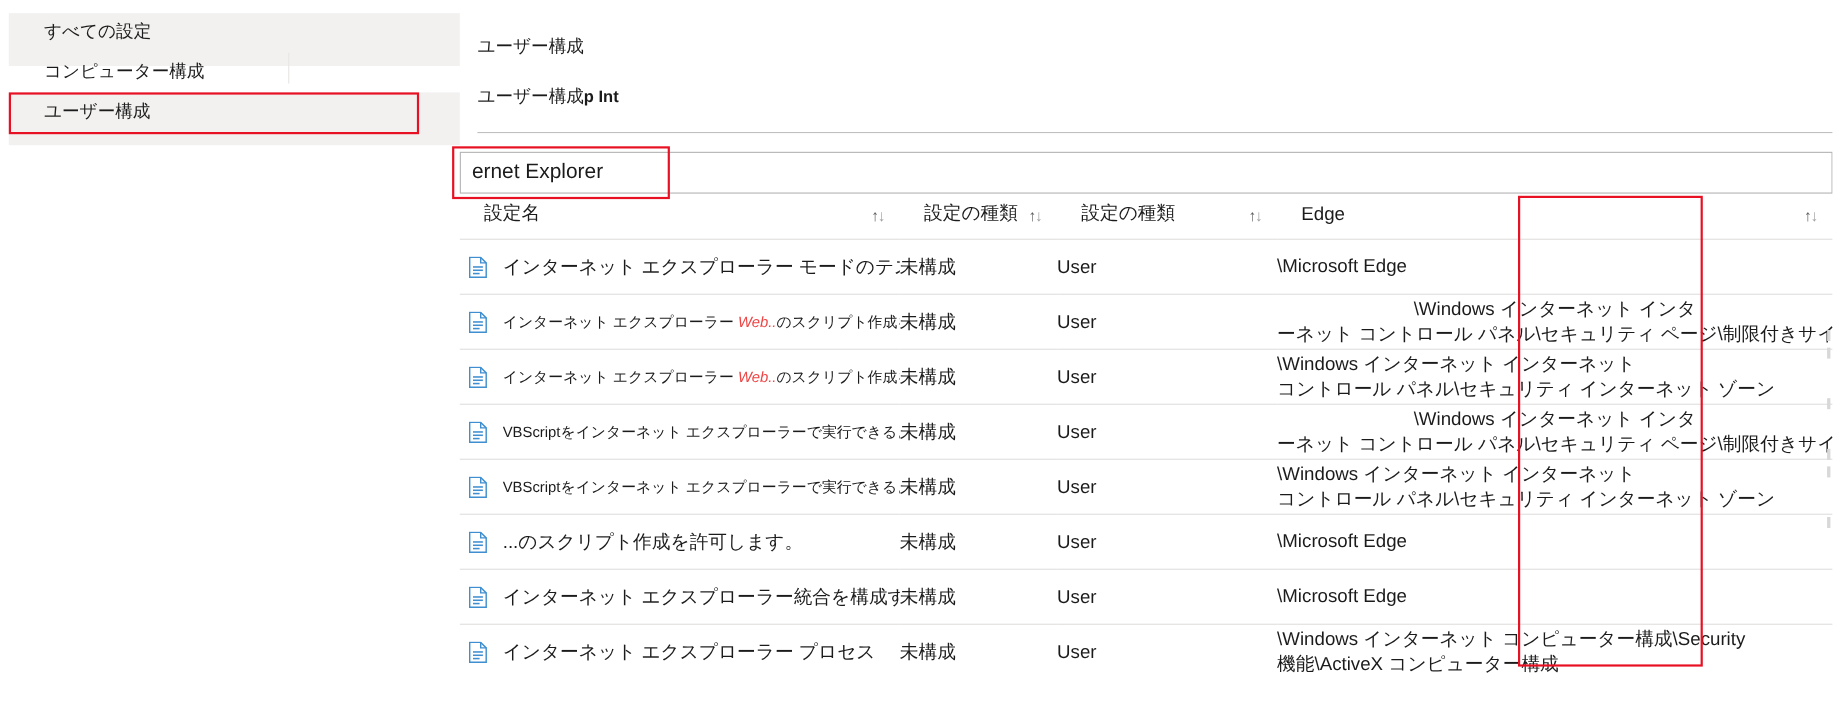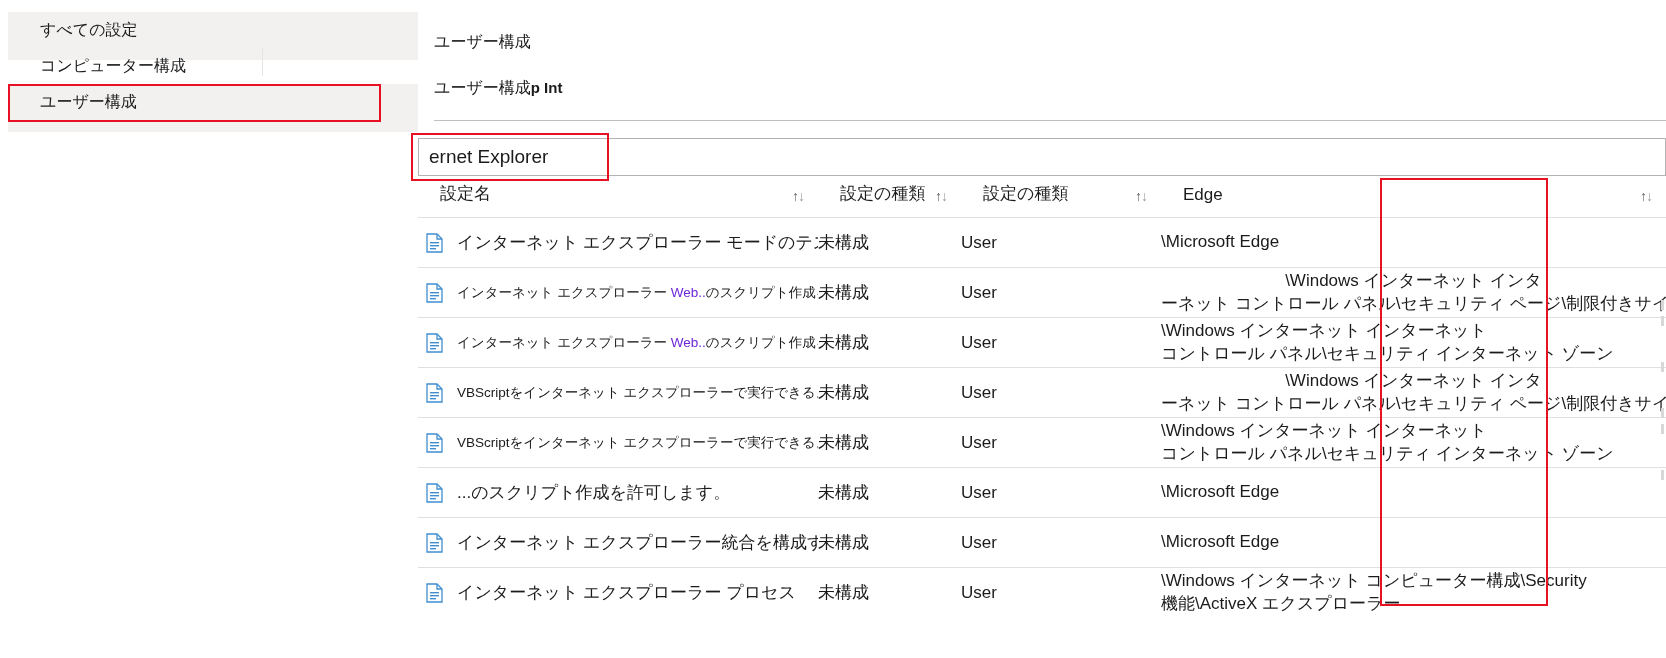--- a/index.html
+++ b/index.html
@@ -190,21 +190,21 @@
     height: 20px;
     margin-right: 14px;
     position: relative;
   }
   .doc-icon svg { display: block; }
   .name-text {
     white-space: nowrap;
     overflow: hidden;
   }
   .name-text.small { font-size: 13.5px; }
-  .name-text .hl { color: #6d28d9; }
+  .name-text .hl { color: #ef4444; font-style: italic; }
 
   .status-cell { padding-left: 2px; white-space: nowrap; }
   .type-cell   { padding-left: 22px; white-space: nowrap; }
 
   .path-cell {
     padding-left: 18px;
     padding-right: 6px;
     font-size: 16px;
     line-height: 1.35;
   }
@@ -466,21 +466,21 @@
                   <rect x="4" y="15" width="6" height="1.4" fill="#3f8fd0"></rect>
                 </svg>
               </span>
               <span class="name-text "><span>インターネット エクスプローラー プロセス</span></span>
             </div>
           </td>
           <td class="status-cell">未構成</td>
           <td class="type-cell">User</td>
           <td class="path-cell">
             <span class="ln">\Windows インターネット コンピューター構成\Security</span>
-            <span class="ln">機能\ActiveX エクスプローラー</span>
+            <span class="ln">機能\ActiveX コンピューター構成</span>
           </td>
         </tr>
       </tbody>
   </table>
 
   <div id="type-col-highlight"></div>
 
   <div class="scroll-tick" style="top:300px"></div>
   <div class="scroll-tick" style="top:316px"></div>
   <div class="scroll-tick" style="top:362px"></div>

